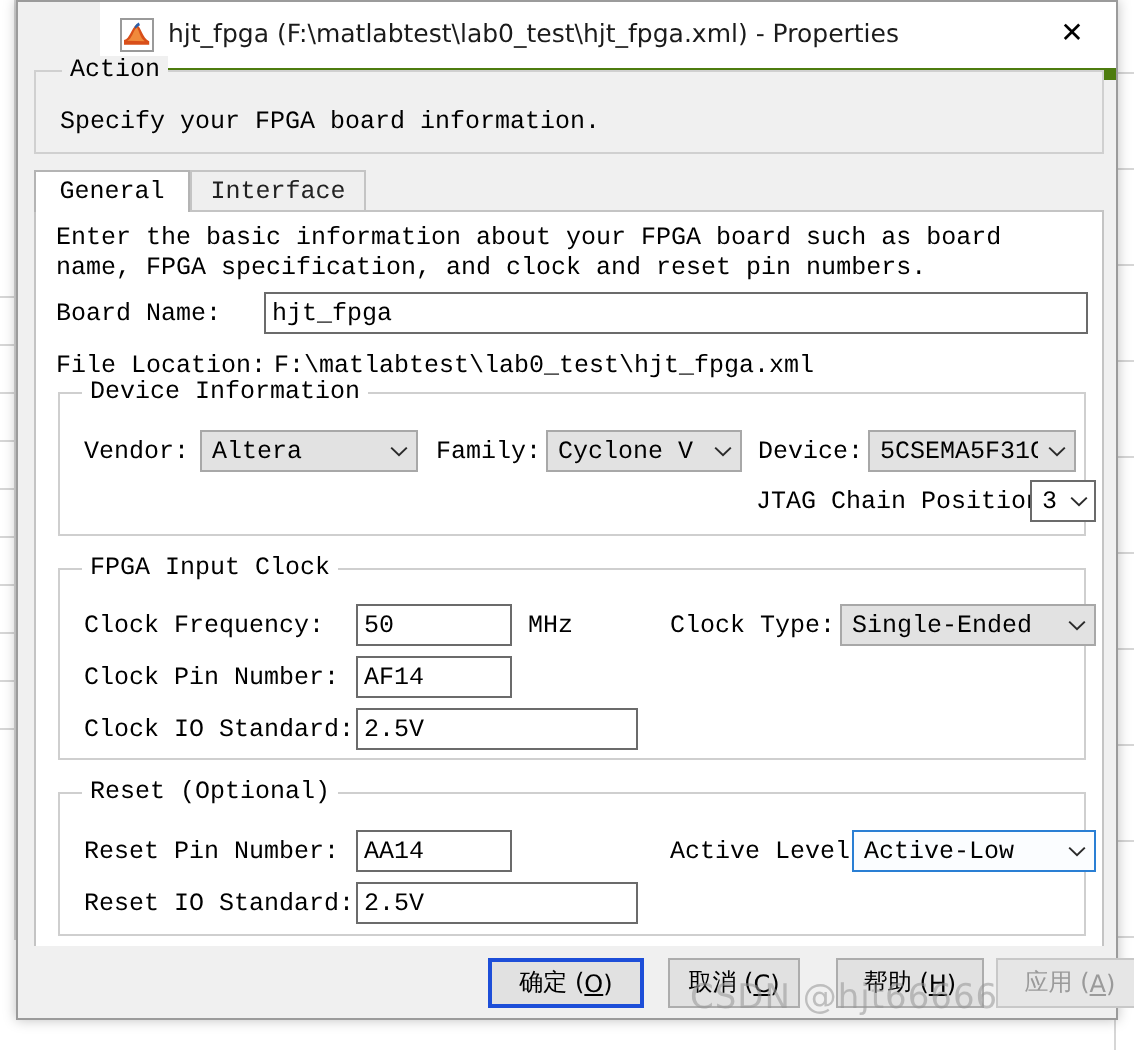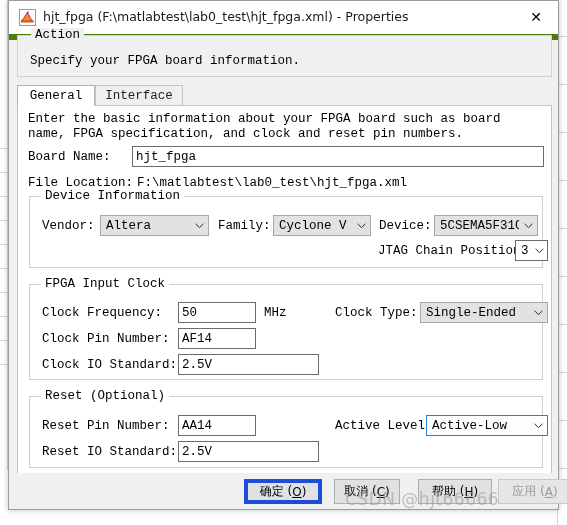--- a/index.html
+++ b/index.html
@@ -19,20 +19,21 @@
   #dialog{
     position:absolute;left:8px;top:0px;width:551px;height:510px;
     background:#f0f0f0;
     border:1px solid #9b9b9b;
     box-sizing:border-box;
     box-shadow:0 0 6px rgba(0,0,0,.25);
   }
   #titlebar{
     position:relative;height:33px;background:#ffffff;
     border-bottom:6px solid #4d7c0f;
+    margin-left:41px;
   }
   #app-icon{
     position:absolute;left:10px;top:8px;width:17px;height:17px;
     background:#ffffff;border:1px solid #9a9a9a;box-sizing:border-box;
     overflow:hidden;
   }
   #app-icon svg{display:block;}
   #win-title{
     position:absolute;left:34px;top:8px;
     font-family:"DejaVu Sans","Liberation Sans",sans-serif;
@@ -112,21 +113,21 @@
   .spinner .chev{width:16px;text-align:center;}
   
   #footer{position:absolute;left:0;bottom:0;width:549px;height:36px;background:#f0f0f0;}
   .btn{
     position:absolute;top:6px;height:25px;box-sizing:border-box;
     background:#e1e1e1;border:1px solid #adadad;
     display:flex;align-items:center;justify-content:center;
     font-family:"DejaVu Sans","Liberation Sans",sans-serif;font-size:12px;color:#000;
     cursor:default;
   }
-  .btn.default{border:4px solid #1d4ed8;background:#e1e1e1;}
+  .btn.default{border:2px solid #1d4ed8;background:#e1e1e1;}
   .btn.disabled{color:#9a9a9a;border-color:#c8c8c8;background:#e6e6e6;}
   .btn .u{text-decoration:underline;}
   #watermark{
     position:absolute;left:345px;top:489px;
     font-family:"DejaVu Sans","Liberation Sans",sans-serif;
     font-size:17px;color:rgba(150,150,150,.55);
     white-space:nowrap;letter-spacing:.5px;pointer-events:none;
   }
 </style>
 </head>

